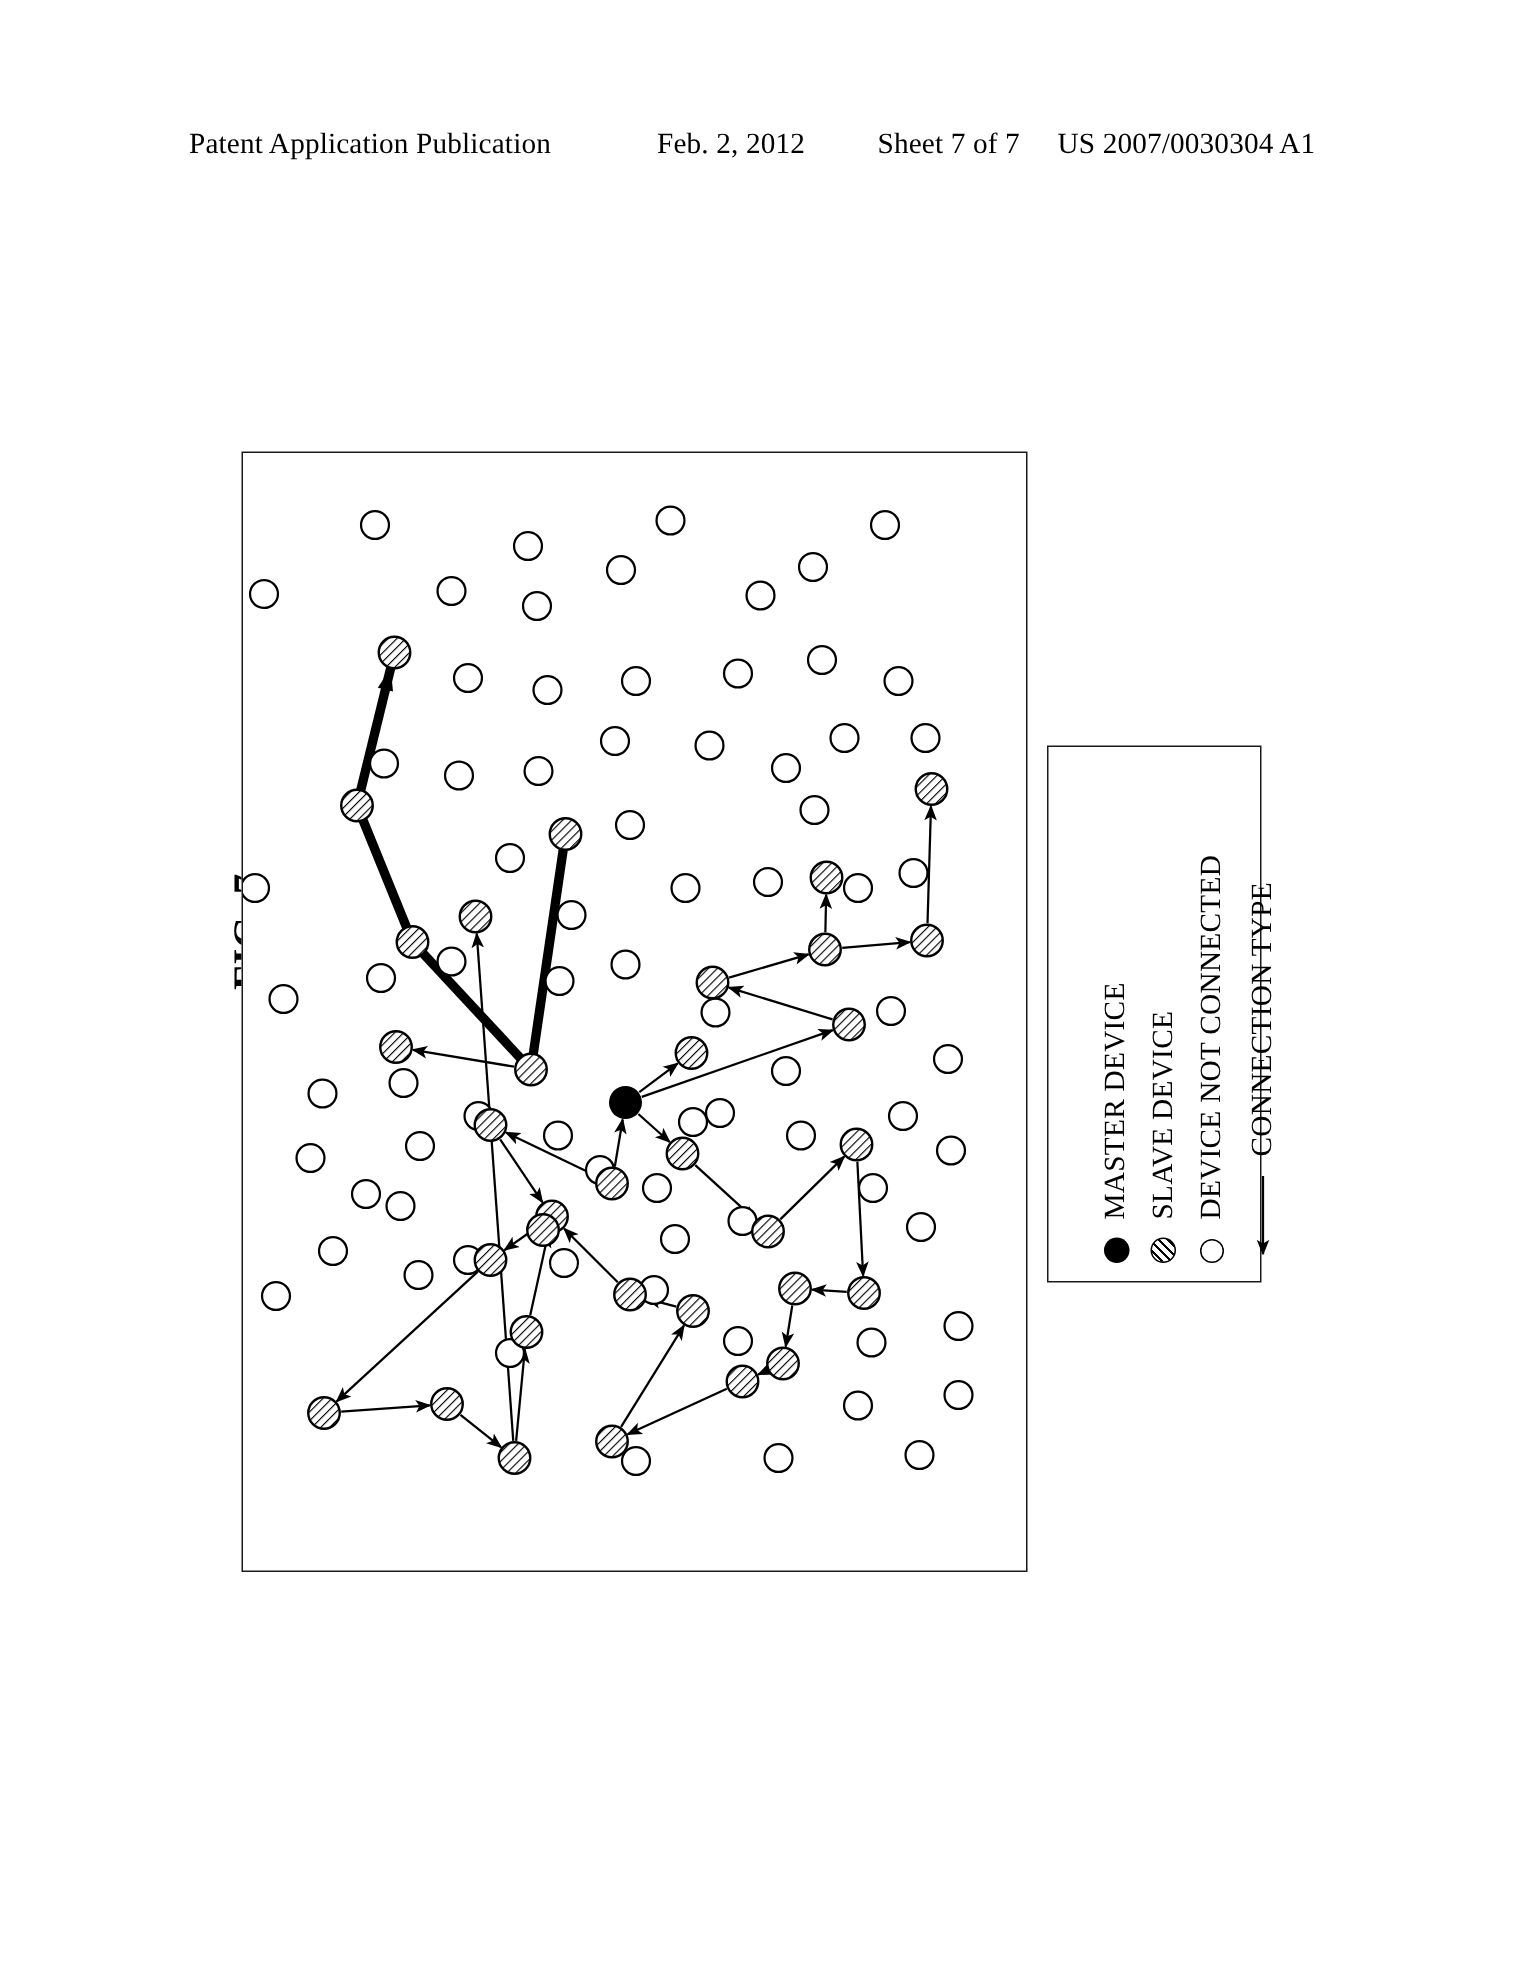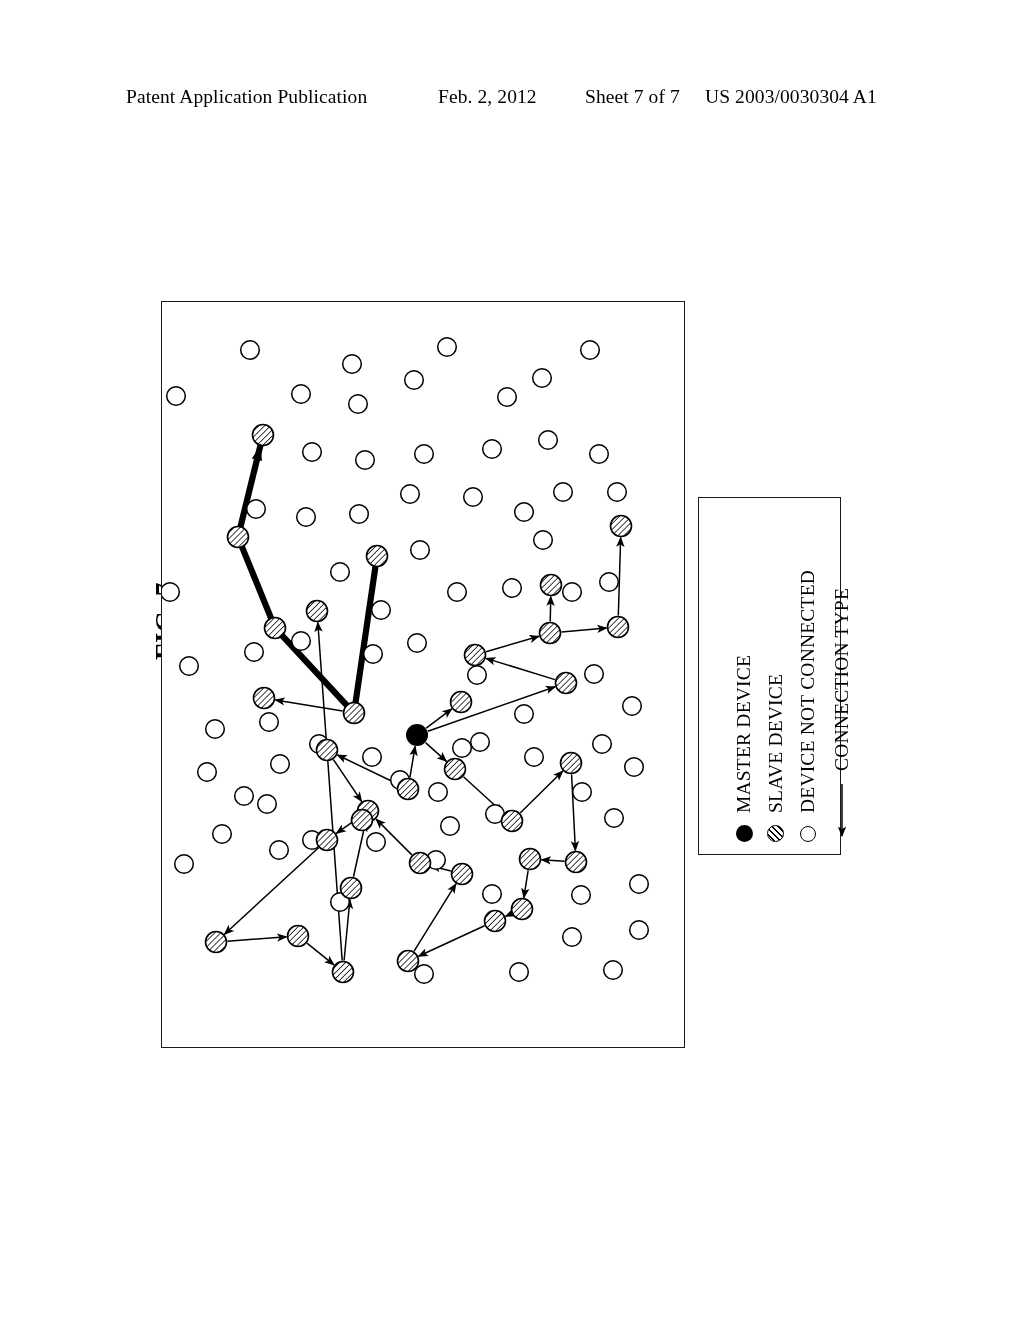--- a/index.html
+++ b/index.html
@@ -144,21 +144,21 @@
   }
   .mk-arrow { width: 62px; flex: 0 0 62px; }
 </style>
 </head>
 <body>
 
 <div id="patent-header">
   <span class="hdr-pub">Patent Application Publication</span>
   <span class="hdr-date">Feb. 2, 2012</span>
   <span class="hdr-sheet">Sheet 7 of 7</span>
-  <span class="hdr-num">US 2003/0030304 A1</span>
+  <span class="hdr-num">US 2007/0030304 A1</span>
 </div>
 
 <div id="figure-label">FIG. 7</div>
 
 <div id="diagram-frame">
   <svg id="network-svg" viewBox="0 0 524 747" xmlns="http://www.w3.org/2000/svg">
     <defs>
       <pattern id="hatch" patternUnits="userSpaceOnUse" width="4.2" height="4.2" patternTransform="rotate(45)">
         <rect width="4.2" height="4.2" fill="#ffffff"></rect>
         <line x1="0" y1="0" x2="0" y2="4.2" stroke="#000000" stroke-width="1.5"></line>

